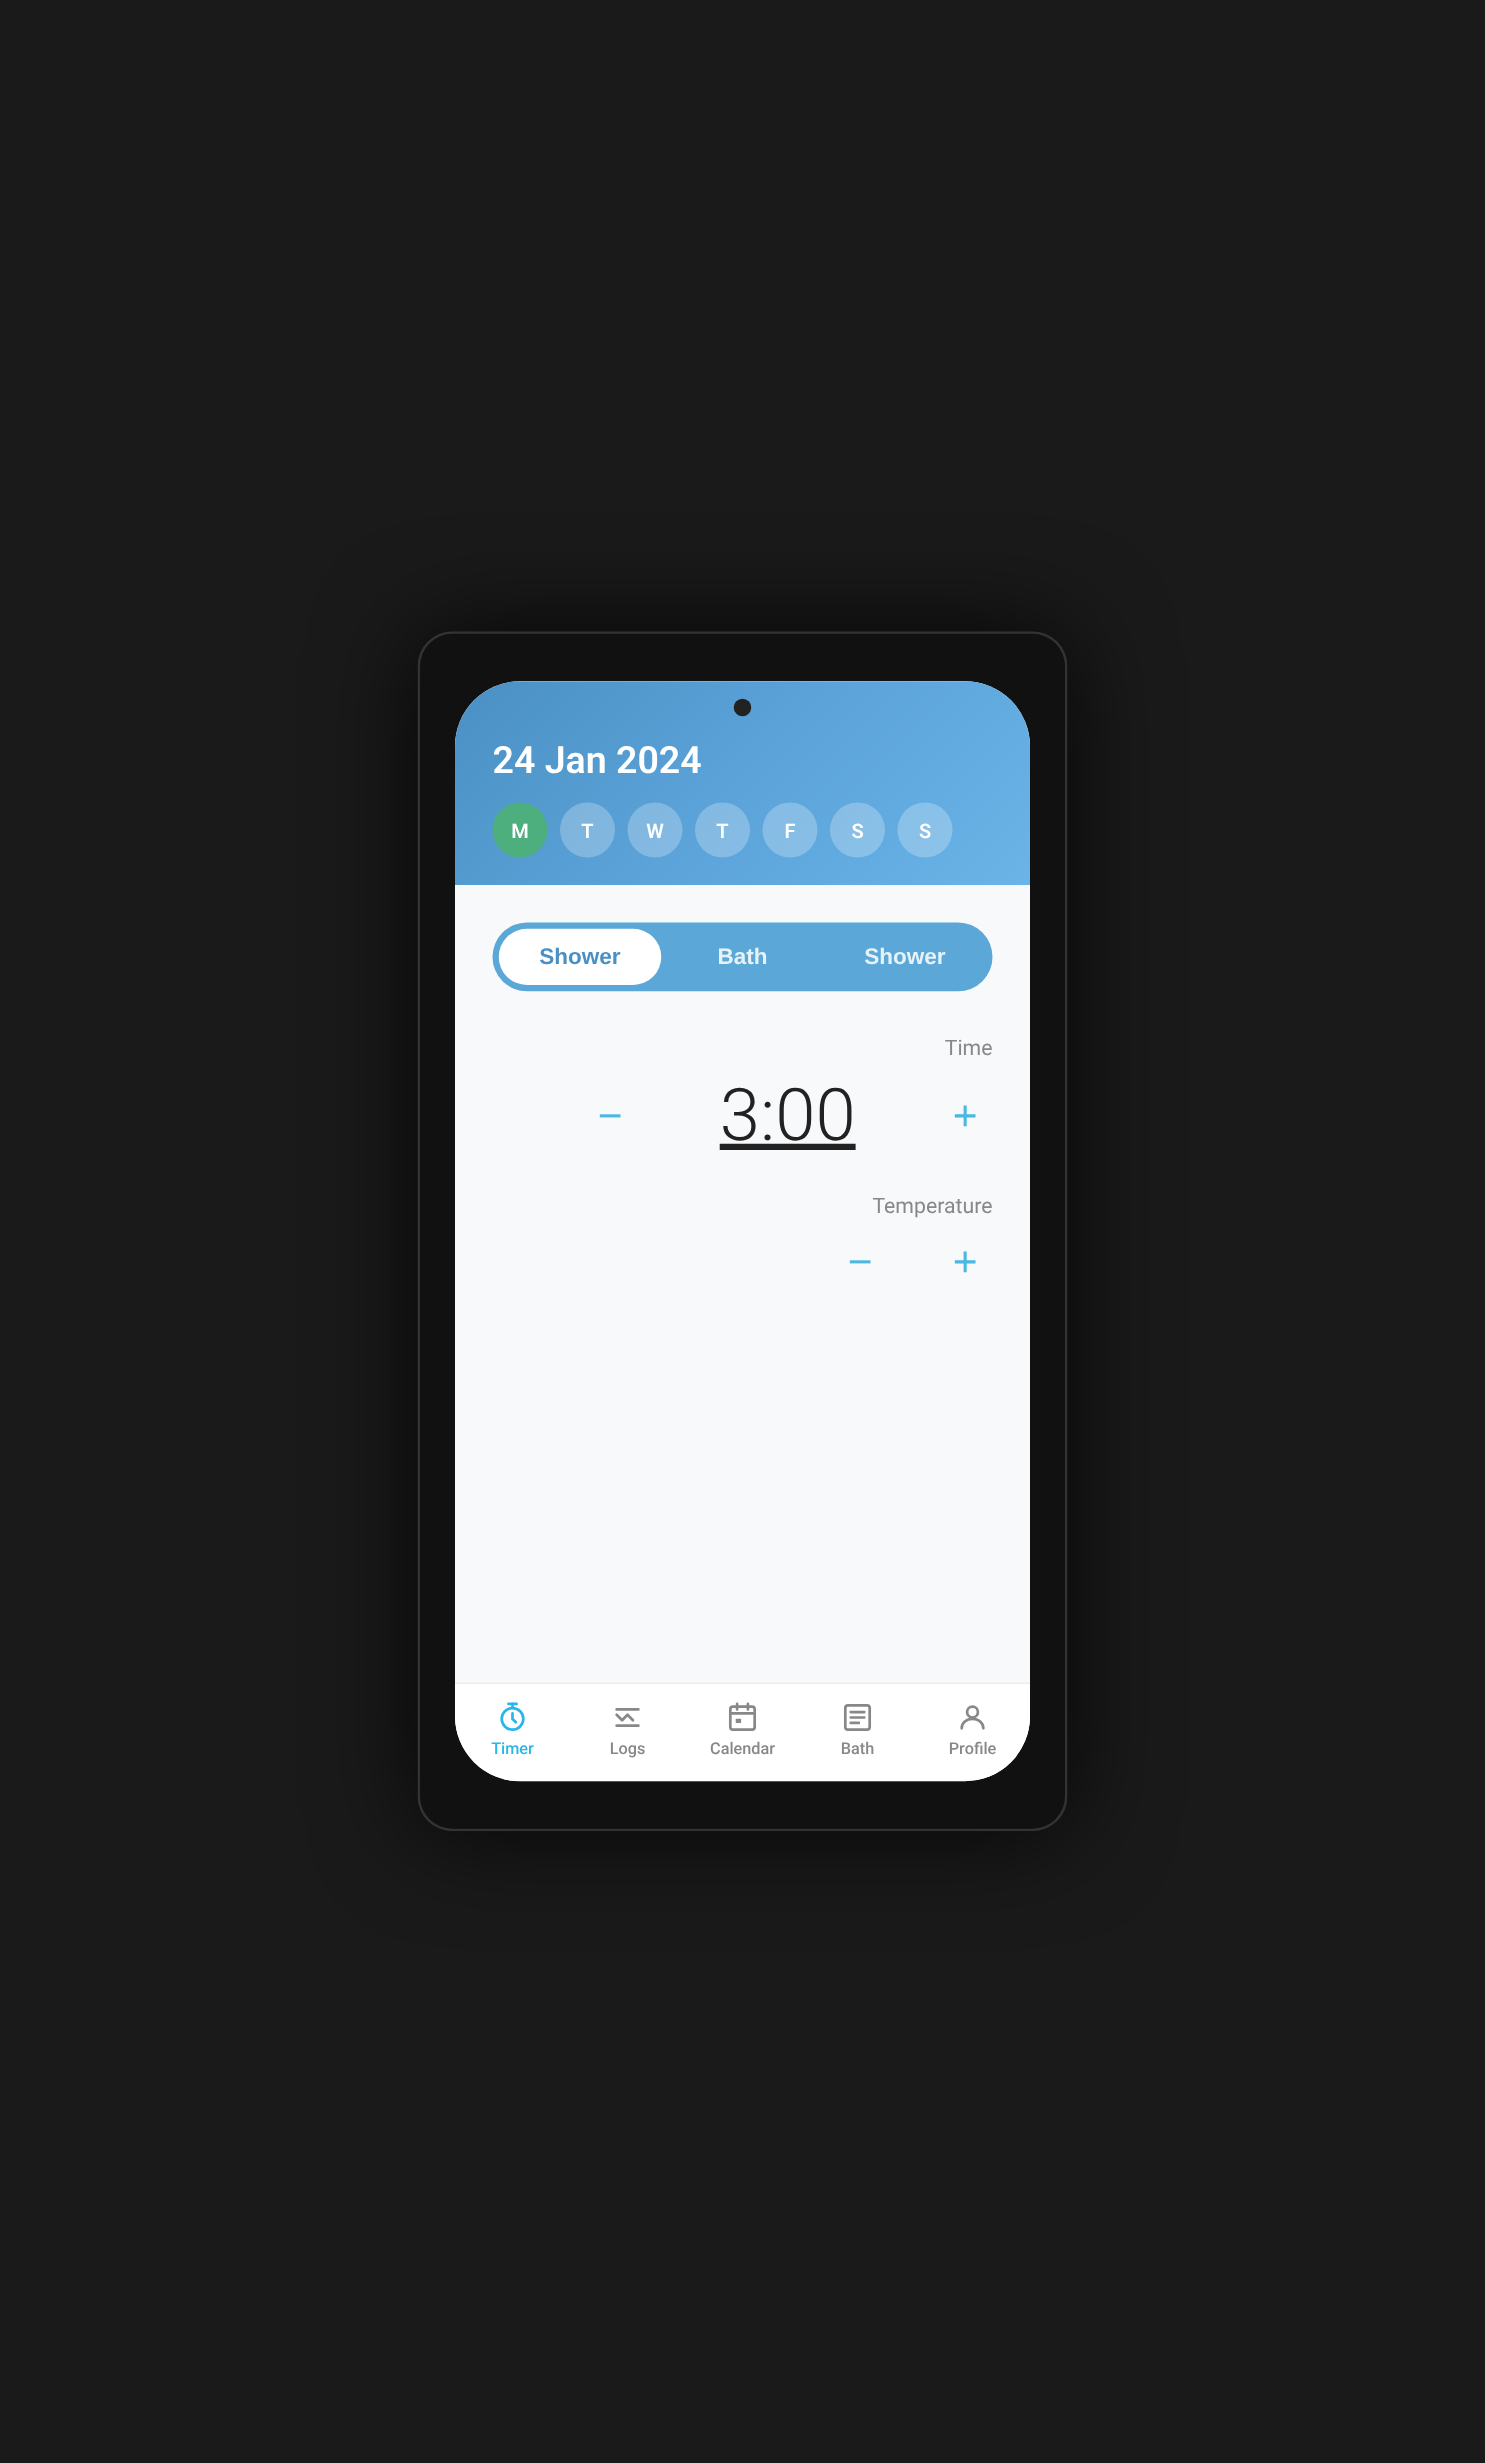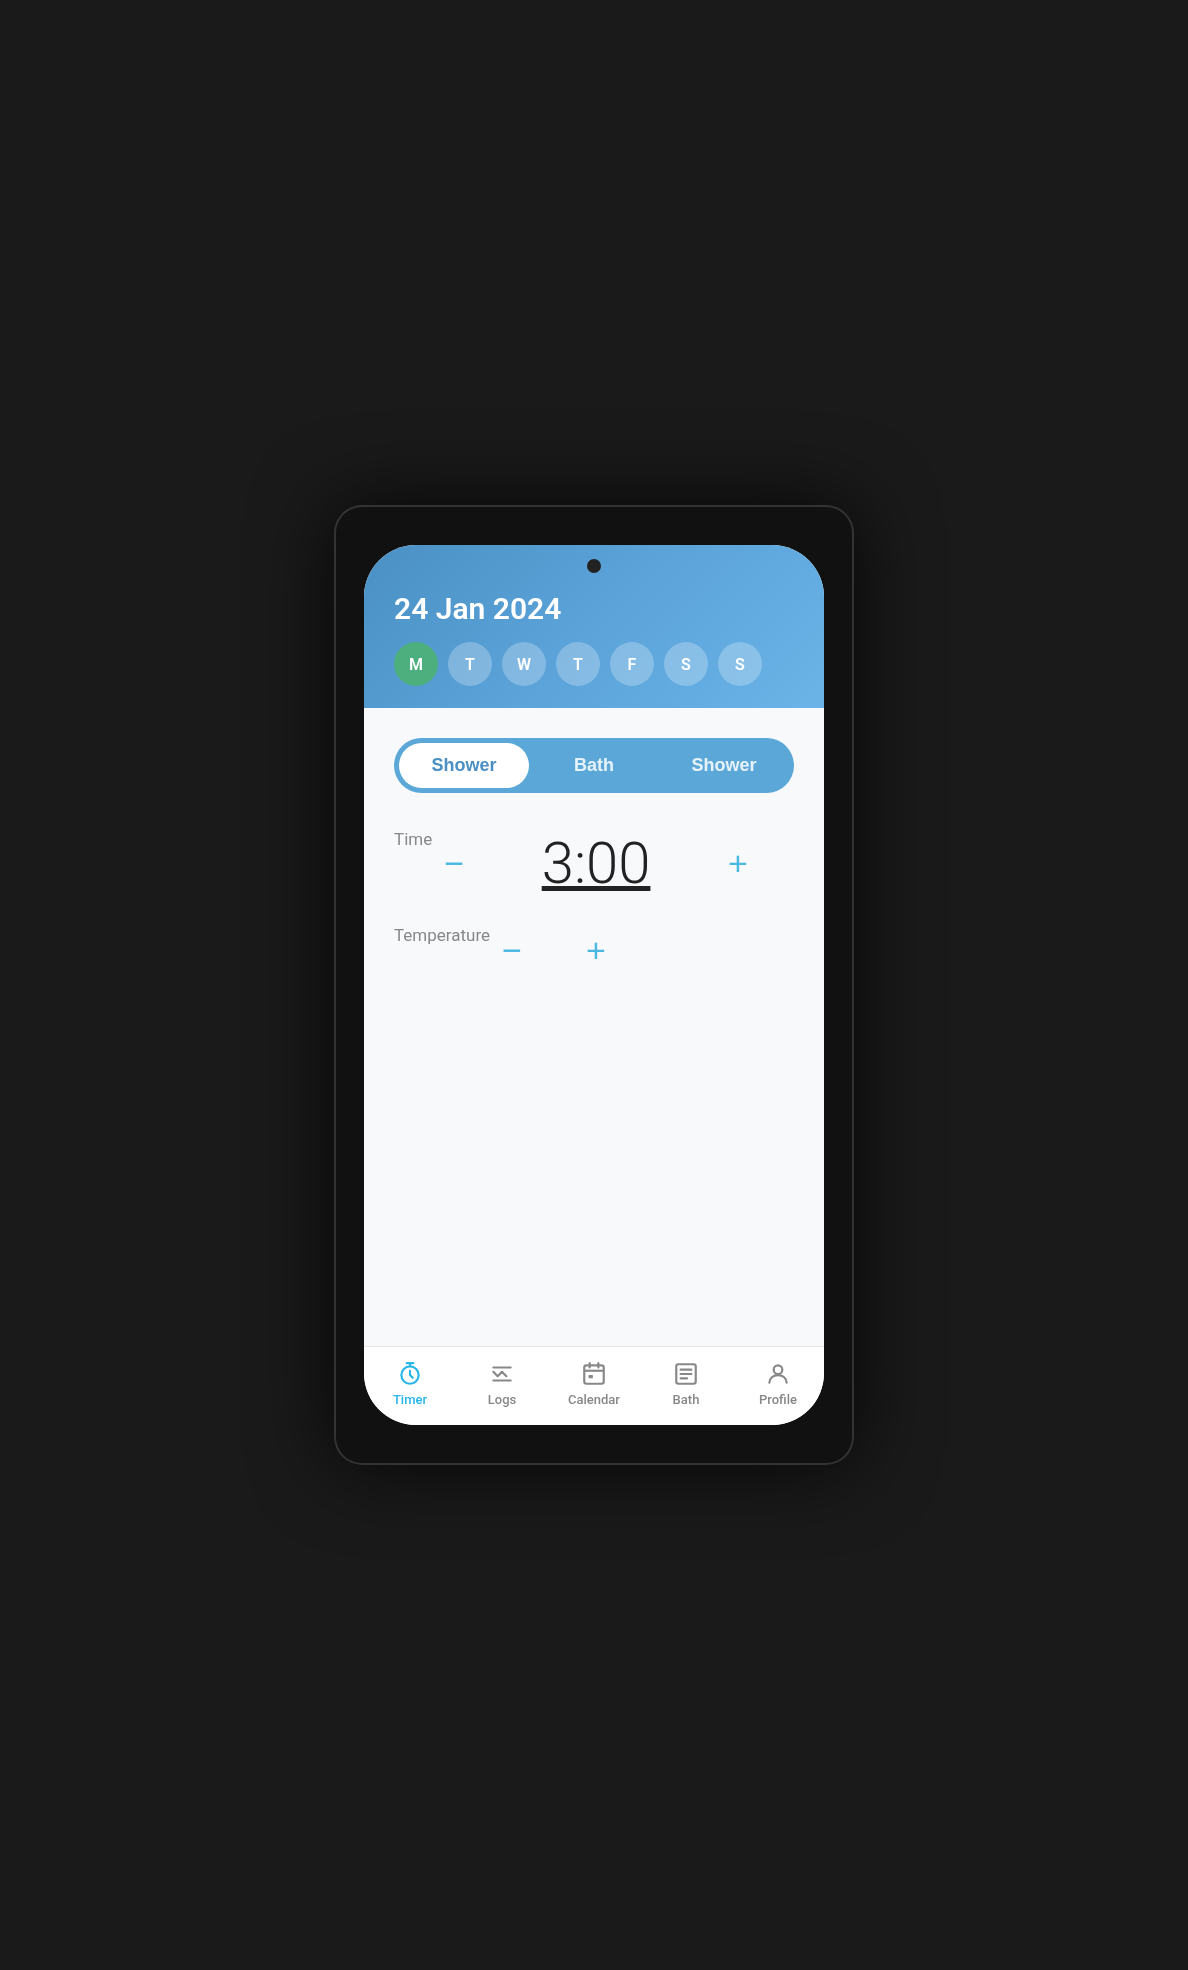--- a/index.html
+++ b/index.html
@@ -122,21 +122,22 @@
     }
 
     .mode-btn.active {
       background: #fff;
       color: #4a90c4;
     }
 
     
     .control-section {
       display: flex;
-      align-items: flex-start;
+      flex-direction: column;
+      align-items: flex-end;
       margin-bottom: 28px;
     }
 
     .control-label {
       font-size: 17px;
       color: #888;
       margin-bottom: 10px;
       font-weight: 400;
     }
 

